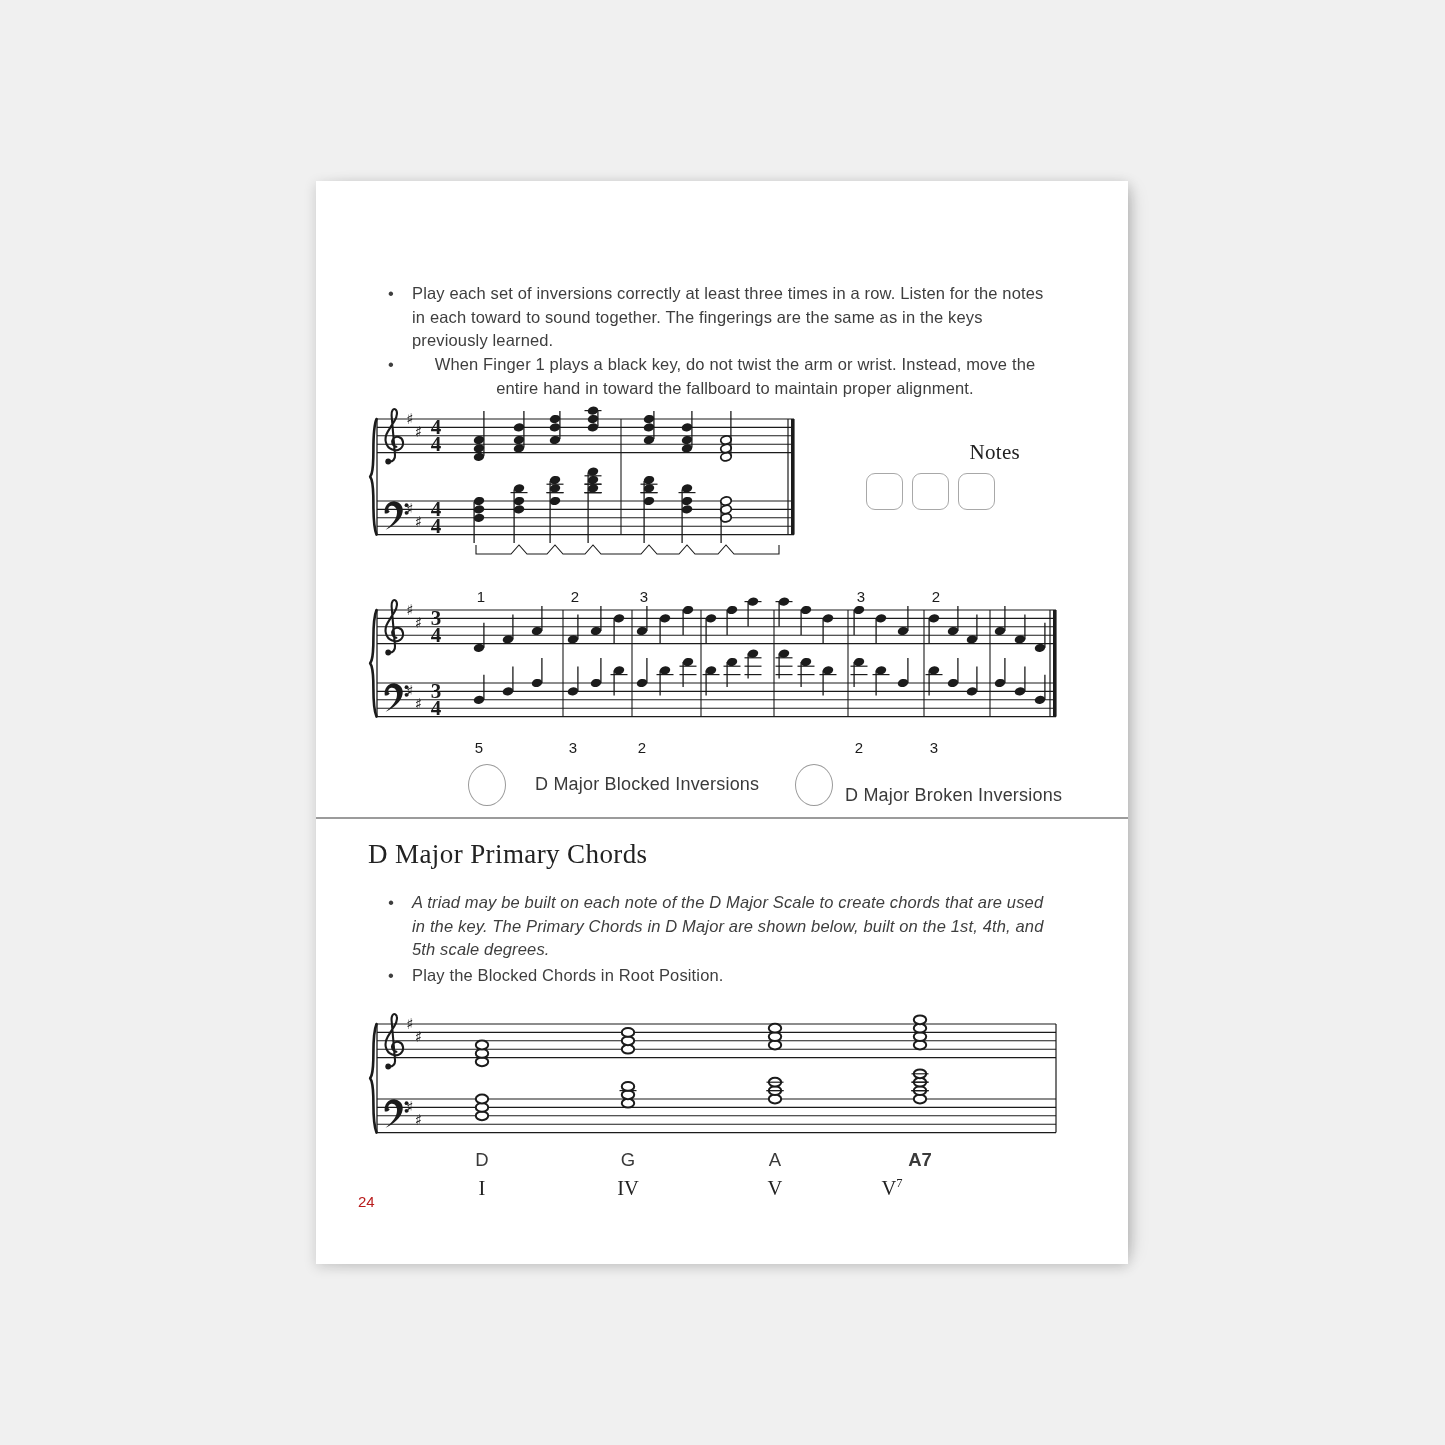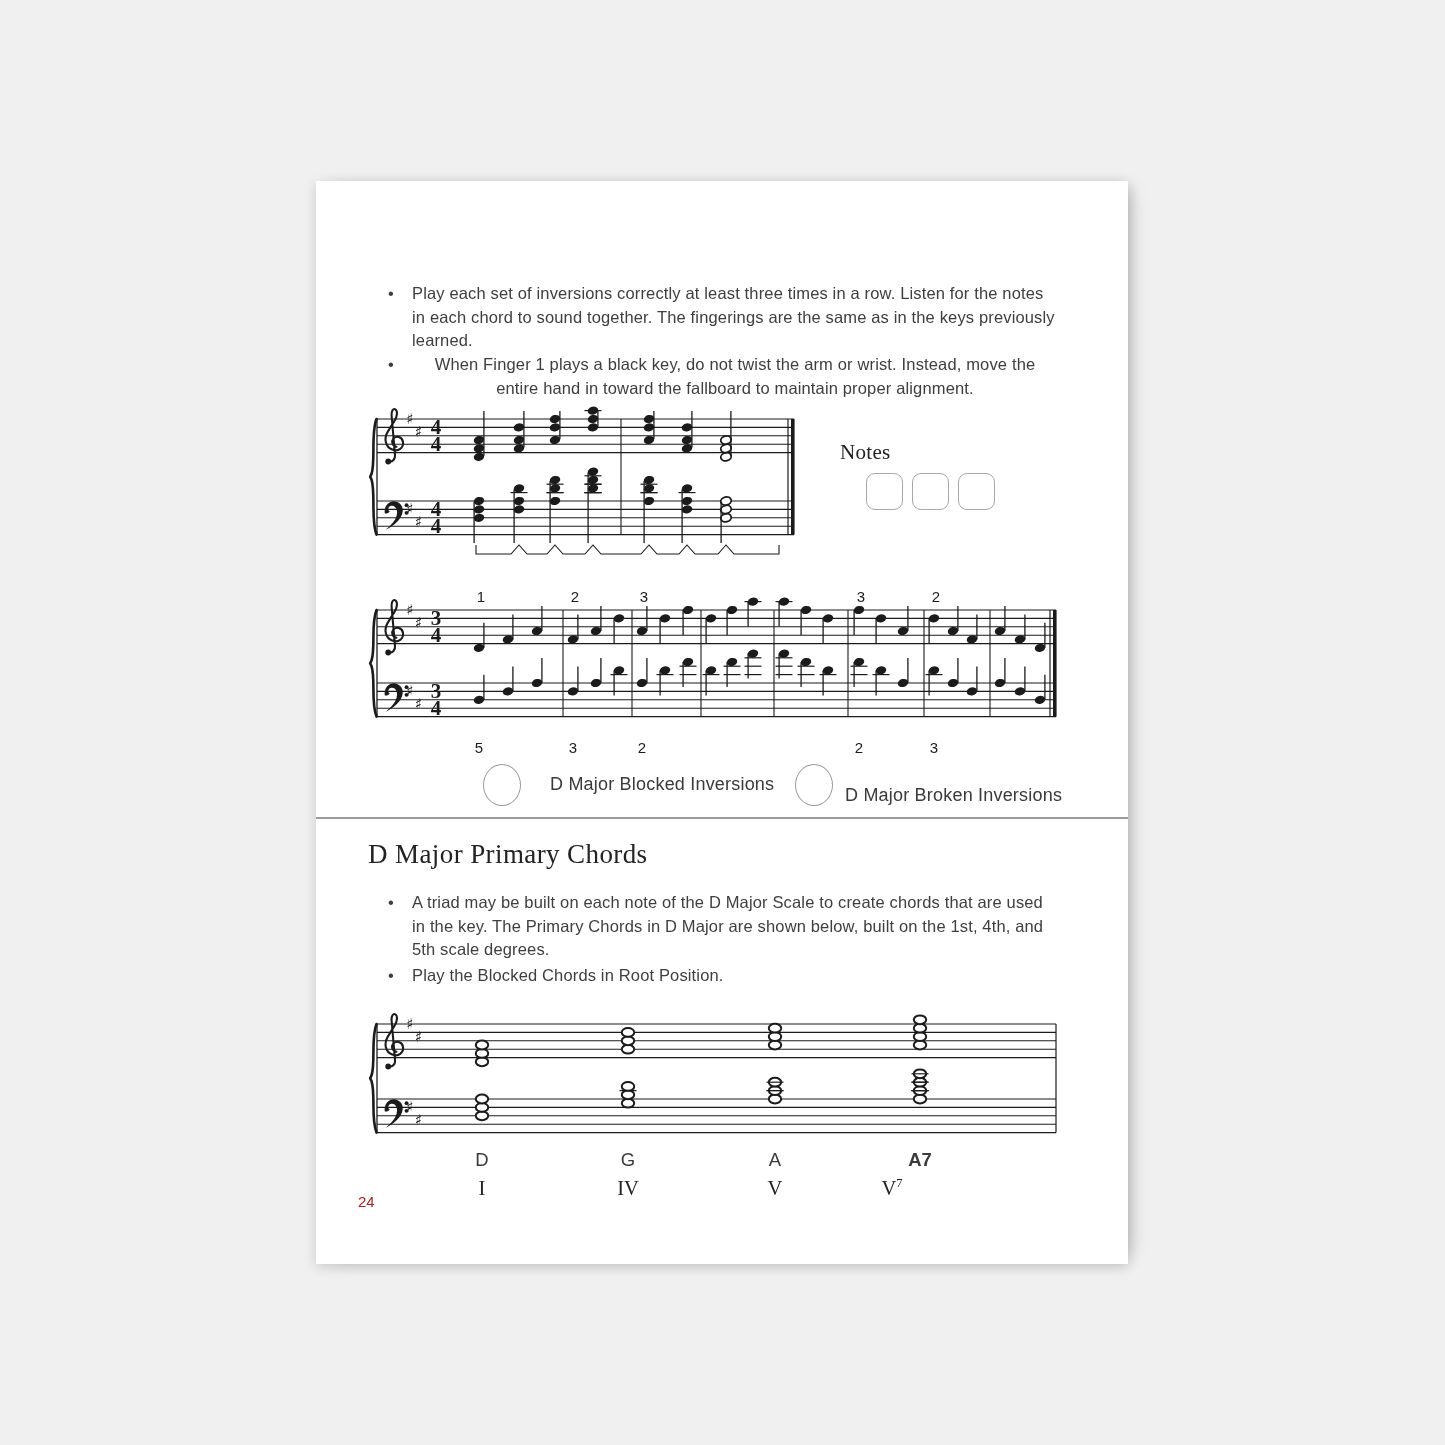--- a/index.html
+++ b/index.html
@@ -23,35 +23,35 @@
   #title-inversions{top:50px;}
   #title-primary{top:658px;}
   .bullet{
     position:absolute;left:70px;width:672px;
     padding-left:26px;box-sizing:border-box;
     font-size:16.5px;line-height:23.5px;color:#3e3e3e;letter-spacing:.15px;
   }
   .bullet::before{content:"\2022";position:absolute;left:2px;top:0;color:#3e3e3e;}
   #bullet-inv-1{top:101px;}
   #bullet-inv-2{top:172px;text-align:center;}
-  #bullet-pri-1{top:710px;}
+  #bullet-pri-1{top:710px;font-style:italic;}
   #bullet-pri-2{top:783px;}
   svg.system{position:absolute;overflow:visible;}
   #sys-blocked{left:54px;top:220px;}
   #sys-broken{left:54px;top:403px;}
   #sys-primary{left:54px;top:830px;}
-  .notes-panel{position:absolute;left:524px;top:258px;width:180px;text-align:left;}
+  .notes-panel{position:absolute;left:524px;top:258px;width:180px;text-align:right;}
   .notes-label{
     font-family:"Liberation Serif","DejaVu Serif",serif;
     font-size:21px;color:#222;line-height:26px;letter-spacing:.3px;
   }
   .notes-boxes{margin-top:8px;display:flex;justify-content:center;gap:9px;}
   .note-box{width:37px;height:37px;border:1.5px solid #a8a8a8;border-radius:9px;background:#fff;box-sizing:border-box;}
   .checkpoint{position:absolute;top:582px;display:flex;align-items:center;gap:12px;height:43px;}
-  #checkpoint-blocked{left:167px;gap:29px;}
+  #checkpoint-blocked{left:152px;gap:29px;}
   #checkpoint-broken{left:479px;align-items:flex-end;}
   .check-circle{width:38px;height:42px;border:1.5px solid #9a9a9a;border-radius:50%;background:#fff;box-sizing:border-box;flex:0 0 auto;}
   .check-label{font-size:18px;color:#3a3a3a;letter-spacing:.2px;white-space:nowrap;}
   .divider{position:absolute;left:0;top:636px;width:812px;height:2px;background:#9b9b9b;}
   .chord-letter{position:absolute;top:968px;width:80px;text-align:center;font-size:18.5px;color:#3a3a3a;}
   .chord-roman{
     position:absolute;top:995px;width:80px;text-align:center;
     font-family:"Liberation Serif","DejaVu Serif",serif;font-size:20.5px;color:#222;
   }
   .chord-roman sup{font-size:12.5px;}
@@ -72,21 +72,21 @@
       <path d="M1.8 12.5 C0.6 5 6.2 -0.6 12.2 0.4 C17.8 1.4 20.4 6 19.6 11 C18.4 18.6 10.6 24.8 2.6 28.8 C9 23.2 13.6 18.6 14 11.8 C14.3 6.6 10.8 3.6 7.4 5 C4.8 6.1 4.6 9.6 6.8 10.4 C5.4 12.3 3 12.7 1.8 12.5 Z" fill="#1b1b1b"></path>
       <circle cx="23.5" cy="4.2" r="1.9" fill="#1b1b1b"></circle>
       <circle cx="23.5" cy="11.8" r="1.9" fill="#1b1b1b"></circle>
     </g>
   </defs>
 </svg>
 
 <div class="page">
 
 
-  <div class="bullet" id="bullet-inv-1">Play each set of inversions correctly at least three times in a row. Listen for the notes in each chord to sound together. The fingerings are the same as in the keys previously learned.</div>
+  <div class="bullet" id="bullet-inv-1">Play each set of inversions correctly at least three times in a row. Listen for the notes in each toward to sound together. The fingerings are the same as in the keys previously learned.</div>
   <div class="bullet" id="bullet-inv-2">When Finger 1 plays a black key, do not twist the arm or wrist. Instead, move the entire hand in toward the fallboard to maintain proper alignment.</div>
 
   <svg class="system" id="sys-blocked" width="434" height="164" viewBox="0 0 434 164">
       <line x1="7" y1="18" x2="424" y2="18" stroke="#1b1b1b" stroke-width="1.1"></line>
       <line x1="7" y1="26.4" x2="424" y2="26.4" stroke="#1b1b1b" stroke-width="1.1"></line>
       <line x1="7" y1="34.8" x2="424" y2="34.8" stroke="#1b1b1b" stroke-width="1.1"></line>
       <line x1="7" y1="43.2" x2="424" y2="43.2" stroke="#1b1b1b" stroke-width="1.1"></line>
       <line x1="7" y1="51.6" x2="424" y2="51.6" stroke="#1b1b1b" stroke-width="1.1"></line>
       <line x1="7" y1="100" x2="424" y2="100" stroke="#1b1b1b" stroke-width="1.1"></line>
       <line x1="7" y1="108.4" x2="424" y2="108.4" stroke="#1b1b1b" stroke-width="1.1"></line>

